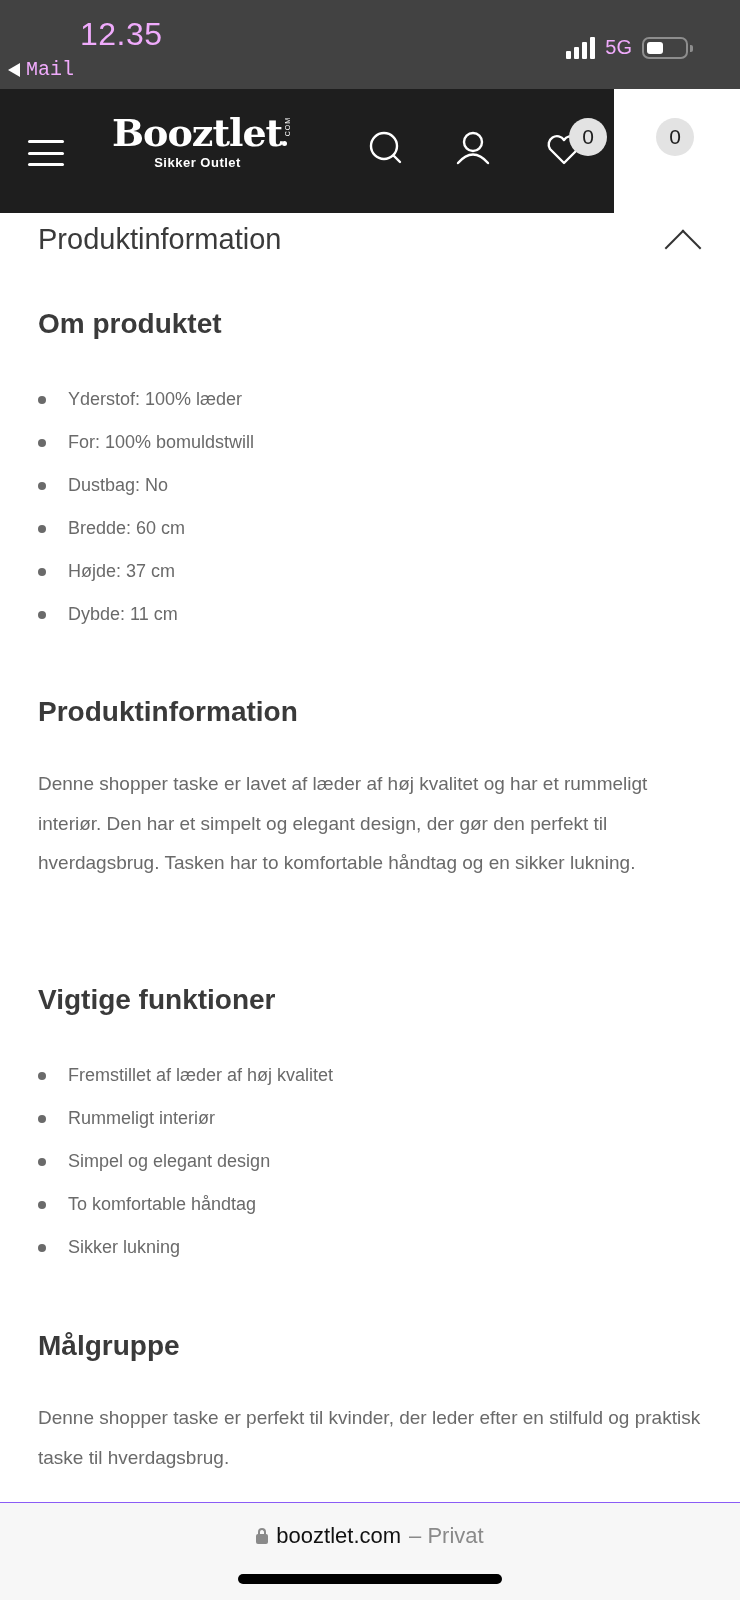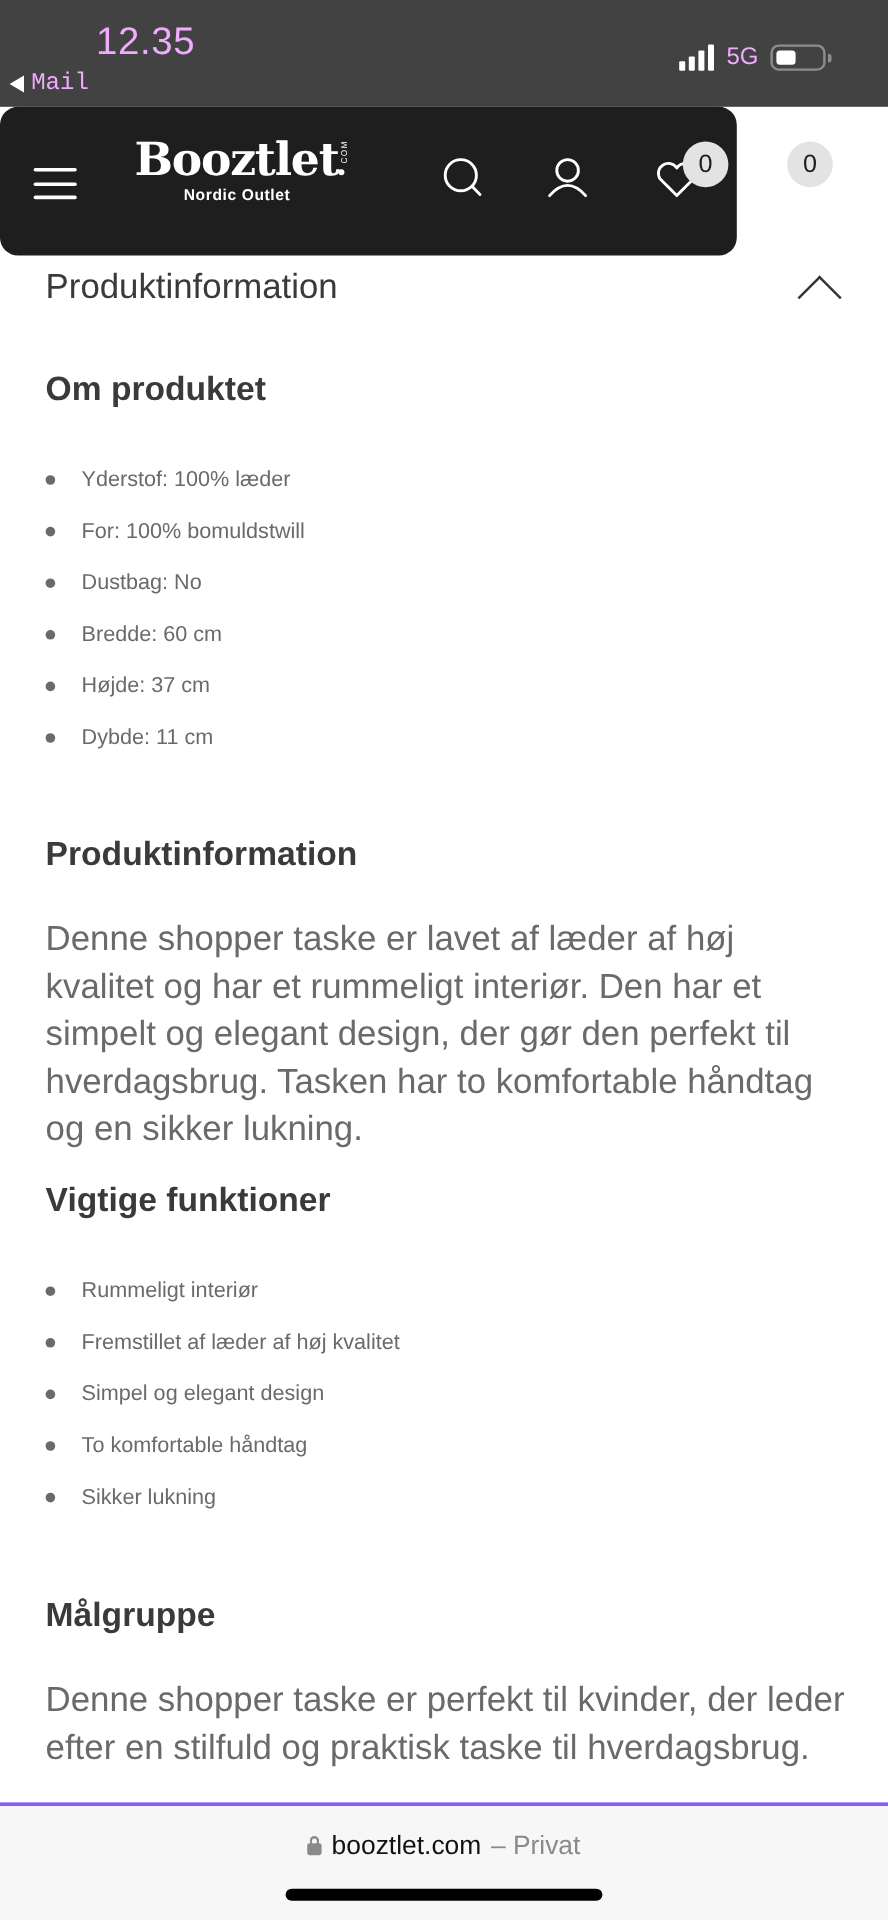--- a/index.html
+++ b/index.html
@@ -11,43 +11,43 @@
     .status-back { position: absolute; left: 8px; top: 58px; font-size: 20px; display: flex; align-items: center; gap: 6px; font-family: Liberation Mono, monospace; }
     .status-back .tri { width: 0; height: 0; border-top: 7px solid transparent; border-bottom: 7px solid transparent; border-right: 12px solid #fff; }
     .status-right { position: absolute; right: 52px; top: 36px; display: flex; align-items: center; gap: 10px; }
     .signal { display: flex; align-items: flex-end; gap: 3px; height: 22px; }
     .signal span { width: 5px; background: #fff; border-radius: 1px; display: block; }
     .net { font-size: 20px; font-weight: 500; }
     .battery { position: relative; width: 46px; height: 22px; border: 2px solid #8d8d8d; border-radius: 7px; }
     .battery .fill { position: absolute; left: 3px; top: 3px; width: 16px; height: 12px; background: #fff; border-radius: 3px; }
     .battery .nub { position: absolute; right: -7px; top: 6px; width: 3px; height: 7px; background: #8d8d8d; border-radius: 0 2px 2px 0; }
 
-    .site-header { position: absolute; left: 0; top: 89px; width: 614px; height: 124px; background: #1e1e1e; border-radius: 15px; }
+    .site-header { position: absolute; left: 0; top: 89px; width: 614px; height: 124px; background: #1e1e1e; }
     .hamburger { position: absolute; left: 28px; top: 51px; width: 36px; height: 26px; cursor: pointer; }
     .hamburger span { display: block; height: 3px; background: #fff; border-radius: 2px; margin-bottom: 8.5px; }
     .logo { position: absolute; left: 112px; top: 24px; color: #fff; text-align: center; }
     .logo-word { font-family: "DejaVu Serif", "Liberation Serif", serif; font-size: 38px; font-weight: bold; letter-spacing: -1px; line-height: 40px; }
     .logo-com { position: absolute; left: 172px; top: 4px; font-size: 7px; writing-mode: vertical-rl; transform: rotate(180deg); letter-spacing: 1px; }
     .logo-dot { display: inline-block; width: 5px; height: 5px; background: #fff; border-radius: 50%; }
     .logo-sub { font-size: 13px; font-weight: bold; letter-spacing: 0.5px; margin-top: 2px; margin-left: -4px; }
     .hdr-icon { position: absolute; top: 40px; width: 40px; height: 40px; cursor: pointer; }
     .badge { position: absolute; width: 38px; height: 38px; border-radius: 50%; background: #e3e3e3; color: #1e1e1e; font-size: 21px; display: flex; align-items: center; justify-content: center; }
 
     .content { position: absolute; left: 0; top: 213px; width: 740px; }
     .accordion-head { position: absolute; left: 0; top: 0; width: 740px; height: 56px; cursor: pointer; }
     .accordion-title { position: absolute; left: 38px; top: 10px; font-size: 29px; color: #3a3a3a; }
     .chevron-up { position: absolute; left: 670px; top: 22px; width: 26px; height: 26px; border-left: 2px solid #333; border-top: 2px solid #333; transform: rotate(45deg); }
 
     .sec-title { position: absolute; left: 38px; font-size: 28px; font-weight: bold; color: #3a3a3a; }
     ul.bullets { position: absolute; left: 38px; list-style: none; }
     ul.bullets li { font-size: 18px; color: #6a6a6a; height: 43px; line-height: 43px; position: relative; padding-left: 30px; }
     ul.bullets li::before { content: ""; position: absolute; left: 0; top: 18px; width: 8px; height: 8px; border-radius: 50%; background: #6a6a6a; }
-    .para { position: absolute; left: 38px; width: 670px; font-size: 29px; line-height: 39.5px; color: #6a6a6a; }
+    .para { position: absolute; left: 38px; width: 670px; font-size: 19px; line-height: 39.5px; color: #6a6a6a; }
 
-    .bottom-bar { position: absolute; left: 0; top: 1502px; width: 740px; height: 98px; background: #f7f7f7; border-top: 3px solid #8b5cf6; }
+    .bottom-bar { position: absolute; left: 0; top: 1502px; width: 740px; height: 98px; background: #f7f7f7; border-top: 1px solid #8b5cf6; }
     .url-row { position: absolute; left: 0; top: 20px; width: 740px; display: flex; justify-content: center; align-items: center; gap: 8px; font-size: 22px; cursor: pointer; }
     .lock { position: relative; width: 12px; height: 16px; }
     .lock .shackle { position: absolute; left: 2px; top: 0; width: 8px; height: 8px; border: 2px solid #8a8a8a; border-bottom: none; border-radius: 4px 4px 0 0; }
     .lock .body { position: absolute; left: 0; top: 6px; width: 12px; height: 10px; background: #8a8a8a; border-radius: 2px; }
     .url-domain { color: #111; }
     .url-mode { color: #8a8a8a; }
     .home-indicator { position: absolute; left: 238px; top: 1574px; width: 264px; height: 10px; background: #000; border-radius: 5px; }
   </style>
 </head>
 <body>
@@ -75,21 +75,21 @@
 
 <div class="site-header">
   <div class="hamburger">
     <span></span>
       <span></span>
       <span></span>
   </div>
   <div class="logo">
     <div class="logo-word"><span>Booztlet</span><span class="logo-dot"></span></div>
     <span class="logo-com">COM</span>
-    <div class="logo-sub">Nordic Outlet</div>
+    <div class="logo-sub">Sikker Outlet</div>
   </div>
 
   <div class="hdr-icon" style="left:368px;">
     <svg width="40" height="40" viewBox="0 0 40 40">
         <circle cx="16" cy="17" r="13" fill="none" stroke="#fff" stroke-width="2.4"></circle>
         <line x1="25.5" y1="26.5" x2="32" y2="33" stroke="#fff" stroke-width="2.4" stroke-linecap="round"></line>
       </svg>
   </div>
   <div class="hdr-icon" style="left:455px;">
     <svg width="40" height="40" viewBox="0 0 40 40">
@@ -126,22 +126,22 @@
     <li>Bredde: 60 cm</li>
     <li>Højde: 37 cm</li>
     <li>Dybde: 11 cm</li>
   </ul>
 
   <div class="sec-title" style="top:483px;">Produktinformation</div>
   <p class="para" style="top:551px;">Denne shopper taske er lavet af læder af høj kvalitet og har et rummeligt interiør. Den har et simpelt og elegant design, der gør den perfekt til hverdagsbrug. Tasken har to komfortable håndtag og en sikker lukning.</p>
 
   <div class="sec-title" style="top:771px;text-align:right;">Vigtige funktioner</div>
   <ul class="bullets" style="top:841px;">
+    <li>Fremstillet af læder af høj kvalitet</li>
     <li>Rummeligt interiør</li>
-    <li>Fremstillet af læder af høj kvalitet</li>
     <li>Simpel og elegant design</li>
     <li>To komfortable håndtag</li>
     <li>Sikker lukning</li>
   </ul>
 
   <div class="sec-title" style="top:1117px;">Målgruppe</div>
   <p class="para" style="top:1185px;">Denne shopper taske er perfekt til kvinder, der leder efter en stilfuld og praktisk taske til hverdagsbrug.</p>
 </div>
 
 <div class="bottom-bar">

